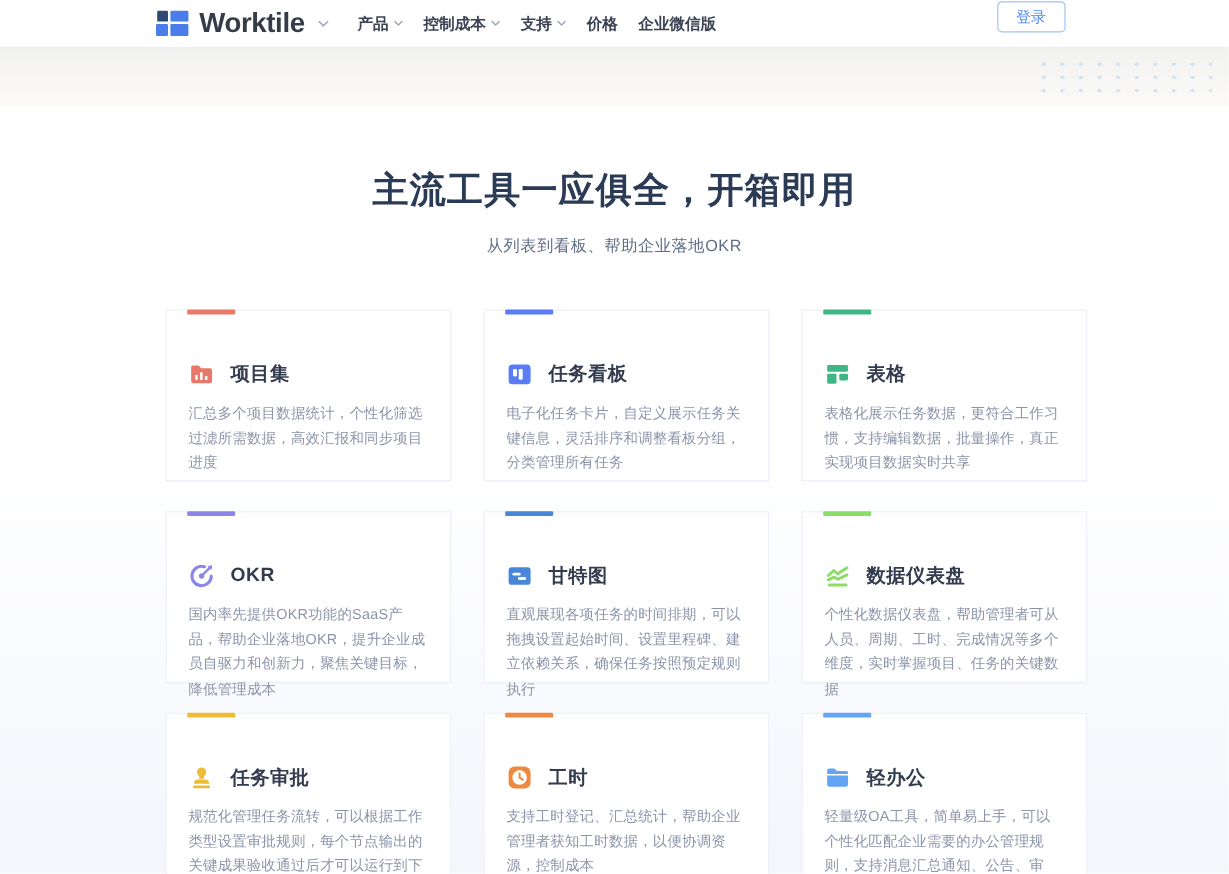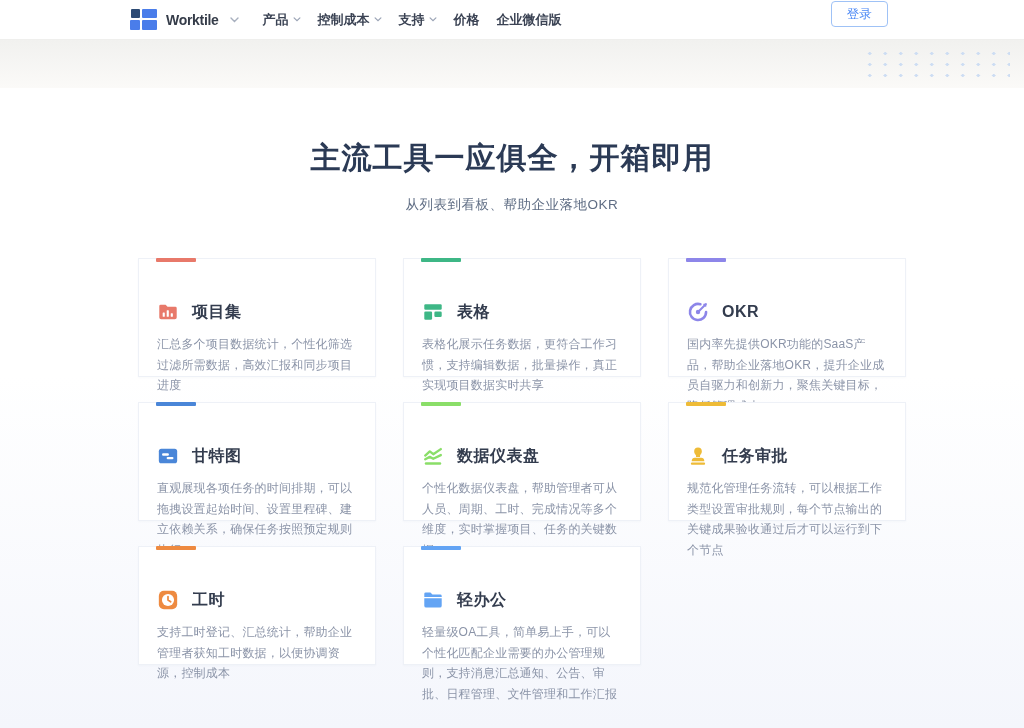--- a/index.html
+++ b/index.html
@@ -22,21 +22,21 @@
   .brand { display: flex; align-items: center; gap: 9px; cursor: pointer; }
   .logo-mark {
     width: 27px; height: 21px;
     display: grid;
     grid-template-columns: 10px 15px;
     grid-template-rows: 9px 10px;
     gap: 2px;
   }
   .logo-mark i { display: block; border-radius: 1px; background: #4a7dea; }
   .logo-mark i.dark { background: #2c4a74; width: 9px; height: 9px; justify-self: end; align-self: end; }
-  .brand-name { font-size: 14px; font-weight: 700; color: #353c49; letter-spacing: -0.3px; }
+  .brand-name { font-size: 23px; font-weight: 700; color: #353c49; letter-spacing: -0.3px; }
   .chev { display: inline-block; margin-left: 2px; }
   .chev svg { display: block; }
 
   .nav { display: flex; align-items: flex-end; gap: 17px; margin-left: 24px; }
   .nav-item {
     display: flex; align-items: center; gap: 4px;
     font-size: 13px; font-weight: 700; color: #3b4354;
     cursor: pointer; white-space: nowrap;
   }
 
@@ -92,21 +92,21 @@
 
   .cards {
     width: 768px;
     margin: 44px 0 0 138px;
     display: grid;
     grid-template-columns: repeat(3, 238px);
     gap: 25px 27px;
   }
   .card {
     position: relative;
-    height: 119px;
+    height: 143px;
     background: #ffffff;
     border: 1px solid #eef1f7;
     box-shadow: 0 1px 2px rgba(60,80,140,0.03);
     cursor: pointer;
   }
   .accent {
     position: absolute;
     top: -1px; left: 17px;
     width: 40px; height: 4px;
     border-radius: 1px;
@@ -202,20 +202,37 @@
                 <rect x="10.6" y="10" width="2.3" height="7.1" rx="0.6"></rect>
                 <rect x="15" y="13.4" width="2.3" height="3.7" rx="0.6"></rect>
               </g>
             </svg>
         </span>
         <span class="card-title">项目集</span>
       </div>
       <p class="card-desc">汇总多个项目数据统计，个性化筛选过滤所需数据，高效汇报和同步项目进度</p>
     </div>
 
+    <div class="card">
+      <span class="accent" style="background: rgb(91, 124, 247);"></span>
+      <div class="card-head">
+        <span class="card-icon" style="color: rgb(91, 124, 247);">
+          <svg viewBox="0 0 24 24">
+              <rect x="2" y="3" width="20" height="18" rx="3.5" fill="currentColor"></rect>
+              <g fill="#fff">
+                <rect x="6" y="7.2" width="3.6" height="6.6" rx="1.2"></rect>
+                <rect x="11.2" y="7.2" width="3.6" height="9.6" rx="1.2"></rect>
+                <rect x="16.4" y="7.2" width="0" height="0"></rect>
+              </g>
+            </svg>
+        </span>
+        <span class="card-title">任务看板</span>
+      </div>
+      <p class="card-desc">电子化任务卡片，自定义展示任务关键信息，灵活排序和调整看板分组，分类管理所有任务</p>
+    </div>
 
     <div class="card">
       <span class="accent" style="background: rgb(62, 183, 134);"></span>
       <div class="card-head">
         <span class="card-icon" style="color: rgb(62, 183, 134);">
           <svg viewBox="0 0 24 24" fill="currentColor">
               <rect x="2.5" y="3.5" width="19" height="6" rx="1.3"></rect>
               <rect x="2.5" y="11.5" width="8.5" height="9" rx="1.3"></rect>
               <rect x="13.5" y="11.5" width="8" height="6" rx="1.3"></rect>
             </svg>

